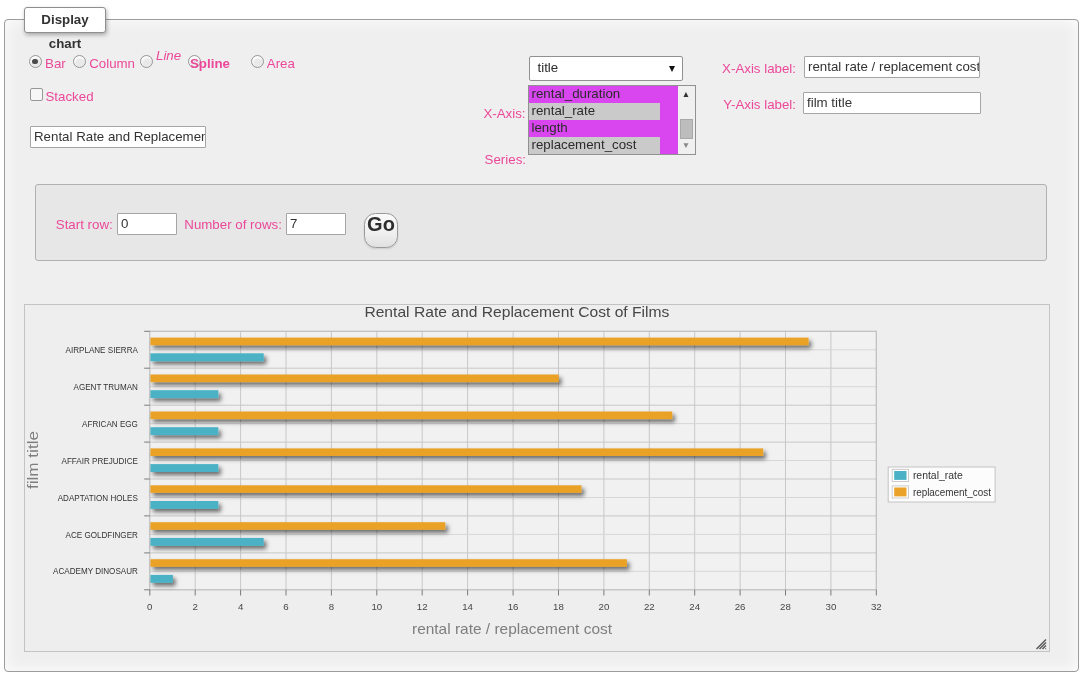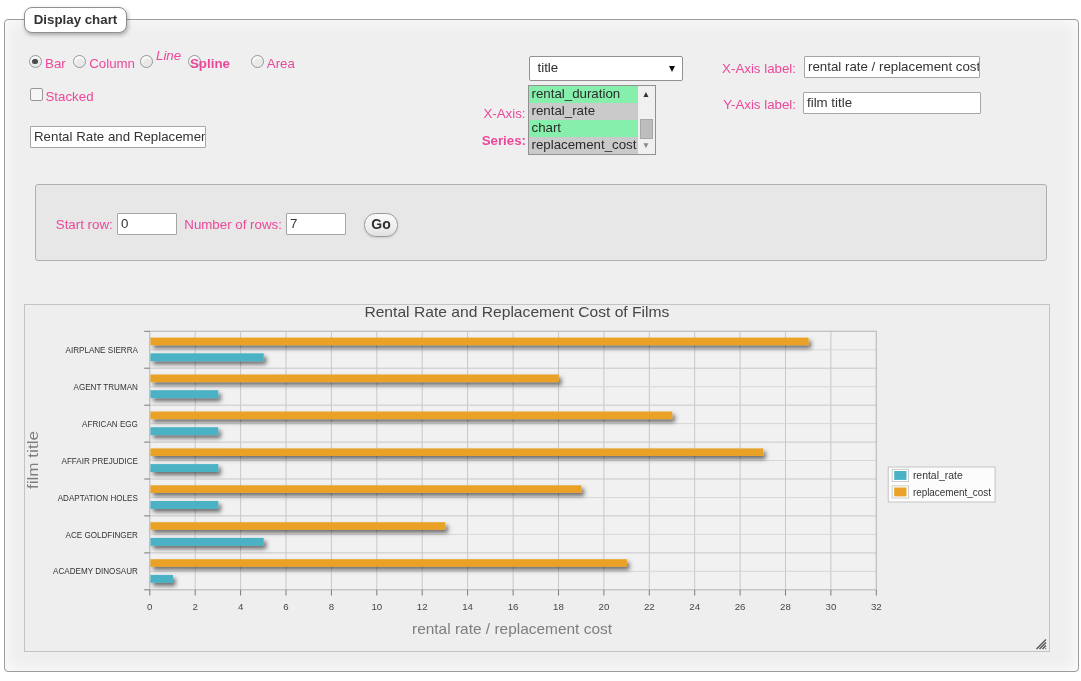--- a/index.html
+++ b/index.html
@@ -3,45 +3,45 @@
 <style>
 * { margin:0; padding:0; box-sizing:border-box; }
 html,body { width:1081px; height:681px; background:#ffffff;
   font-family:"Liberation Sans", sans-serif; color:#333; }
 .abs { position:absolute; }
 .lbl { position:absolute; font-size:13.3px; line-height:13px; color:#ec4899; white-space:nowrap; }
 .rt { text-align:right; }
 #fs1 { left:4px; top:19px; width:1075px; height:653px; background:#efefef;
   border:1px solid #9c9c9c; border-radius:4px;
   box-shadow: inset 0 0 16px rgba(255,255,255,0.9); }
-#legend1 { left:24px; top:7px; width:103px; height:26px; background:#fff;
-  border:1px solid #8f8f8f; border-radius:8px; text-align:center;
+#legend1 { left:24px; top:7px; width:82px; height:26px; background:#fff;
+  border:1px solid #8f8f8f; border-radius:3px; text-align:center;
   font-weight:bold; font-size:13.3px; line-height:24px; color:#333;
   box-shadow:1px 2px 4px rgba(0,0,0,0.3); }
 .radio { position:absolute; width:13px; height:13px; border-radius:50%;
   border:1px solid #8b8b8b; background:#e9e9e9; box-shadow:inset 1px 2px 2px rgba(255,255,255,0.95); border-color:#979797; }
 .radio.sel::after { content:""; position:absolute; left:2.9px; top:2.9px; width:5.4px; height:5.4px;
   border-radius:50%; background:#4a4a4a; }
 .chk { position:absolute; width:13px; height:13px; border:1px solid #8b8b8b;
   background:#f6f6f6; border-radius:2px; border-color:#989898; }
 .tin { position:absolute; background:#fff; border:1px solid #a5a5a5; border-radius:1px;
   font-size:13.3px; color:#333; line-height:20px; padding:0 3px; overflow:hidden;
   white-space:nowrap; height:22px; }
 #fs2 { left:35px; top:184px; width:1012px; height:77px; background:#e7e7e7;
   border:1px solid #b0b0b0; border-radius:3px; }
-#gobtn { left:364px; top:213px; width:34px; height:24px; border:1px solid #999; border-radius:11.5px;
-  background:linear-gradient(#fafafa,#efefef 60%,#e0e0e0); font-weight:bold; font-size:14px;
+#gobtn { left:364px; top:213px; width:34px; height:35px; border:1px solid #999; border-radius:11.5px;
+  background:linear-gradient(#fafafa,#efefef 60%,#e0e0e0); font-weight:bold; font-size:20px;
   color:#2e2e2e; text-align:center; line-height:20.5px; box-shadow:0 1px 2px rgba(0,0,0,0.12); }
 #chartbox { left:24px; top:304px; width:1026px; height:348px; background:#eeeeee;
   border:1px solid #c3c3c3; }
 #selx { left:528.5px; top:56.3px; width:154.5px; height:25px; background:#fff; border:1px solid #919191;
   border-radius:2px; font-size:13.3px; line-height:21.7px; padding-left:8px; color:#2b2b2b; }
 #selx .arr { position:absolute; right:7px; top:8.8px; width:0; height:0;
   border-left:3.6px solid transparent; border-right:3.6px solid transparent; border-top:6px solid #101010; }
-#serlist { left:527.5px; top:85px; width:128px; height:70px; background:#86efac;
+#serlist { left:527.5px; top:85px; width:168px; height:70px; background:#d946ef;
   border:1px solid #919191; overflow:hidden; }
 #serlist .row { height:17px; font-size:13.3px; line-height:16.5px; padding-left:3px;
   color:#2b2b2b; white-space:nowrap; width:131.5px; }
 #serlist .row.sel { background:#cacaca; }
 #sbar { position:absolute; right:0; top:0; width:17px; height:68px; background:#f0f0f0; }
 #sbar .ar { position:absolute; left:0; width:17px; height:15px; text-align:center;
   font-size:8.5px; }
 #sbar .thumb { position:absolute; left:2px; top:33px; width:13px; height:20px;
   background:#bdbdbd; border:1px solid #a8a8a8; }
 </style></head>
@@ -60,25 +60,25 @@
 <div class="radio" style="left:250.5px; top:55px;"></div>
 <div class="lbl" style="left:266.8px; top:57.4px;">Area</div>
 
 <div class="chk" style="left:30px; top:88px;"></div>
 <div class="lbl" style="left:45.5px; top:90px;">Stacked</div>
 
 <div class="tin" style="left:30px; top:126px; width:176px;">Rental Rate and Replacement Cost of Films</div>
 
 <div class="lbl rt" style="left:445px; top:63.3px; width:80.5px;margin-top:44px;">X-Axis:</div>
 <div class="abs" id="selx">title<span class="arr"></span></div>
-<div class="lbl rt" style="left:446px; top:134px; width:80px;font-weight:bold;">Series:</div>
+<div class="lbl rt" style="left:446px; top:153px; width:80px;">Series:</div>
 <div class="abs" id="serlist">
   <div class="row">rental_duration</div>
   <div class="row sel">rental_rate</div>
-  <div class="row">chart</div>
+  <div class="row">length</div>
   <div class="row sel">replacement_cost</div>
   <div id="sbar">
     <div class="ar" style="top:0; color:#333; line-height:17px;">▲</div>
     <div class="thumb"></div>
     <div class="ar" style="bottom:0; color:#8a8a8a; line-height:13px;">▼</div>
   </div>
 </div>
 
 <div class="lbl rt" style="left:716px; top:61.8px; width:80px;">X-Axis label:</div>
 <div class="tin" style="left:804px; top:56px; width:176.3px;">rental rate / replacement cost</div>

